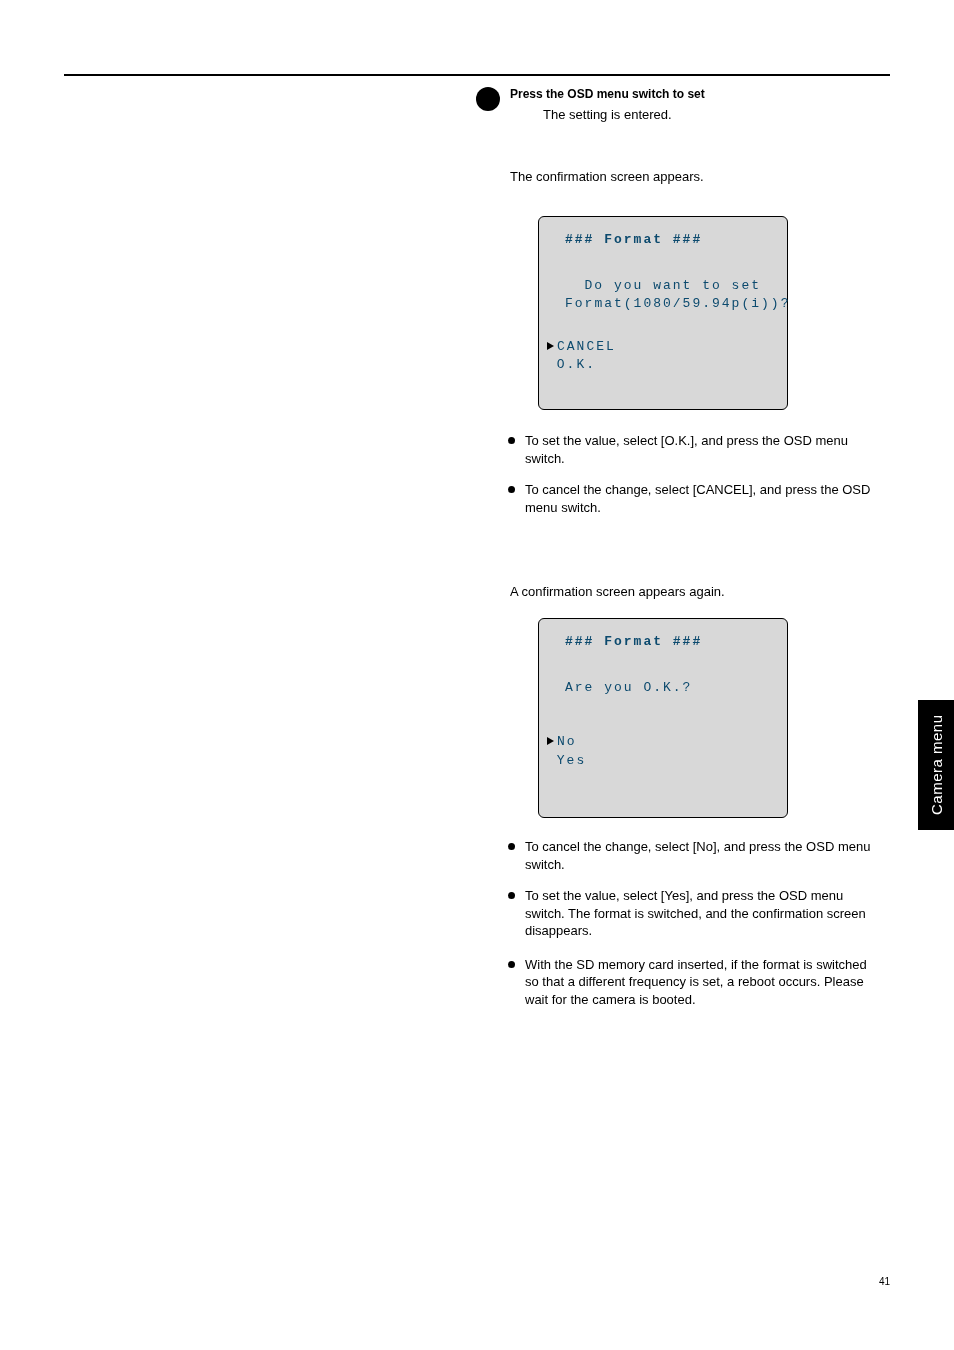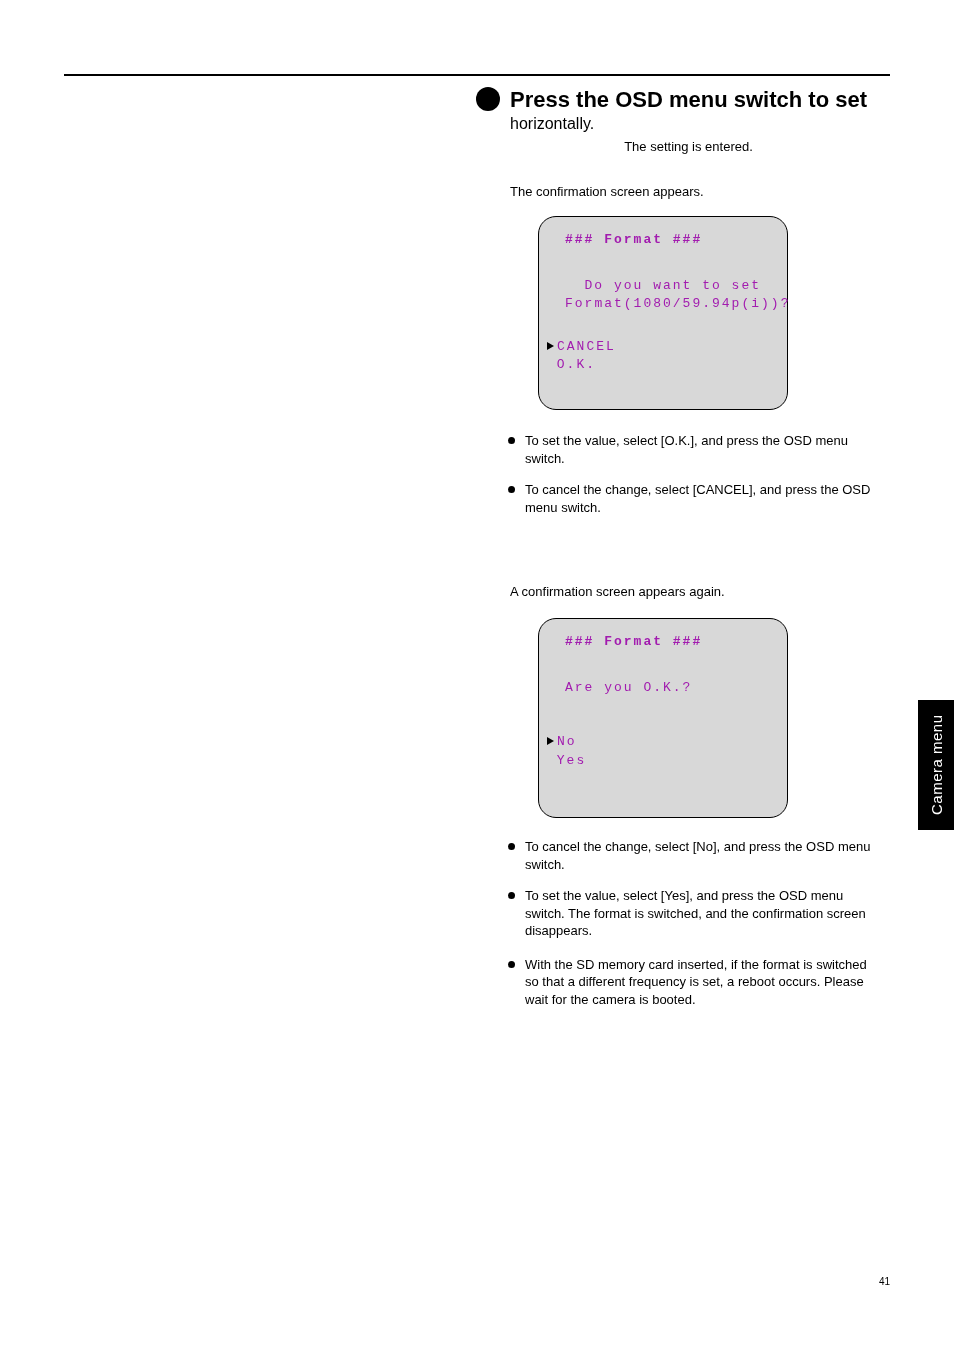--- a/index.html
+++ b/index.html
@@ -56,39 +56,39 @@
       border-radius: 50%;
     }
     .step3 {
       position: absolute;
       left: 476px;
       top: 87px;
       display: flex;
       align-items: flex-start;
       gap: 10px;
     }
-    .step3 .text .line1 { font-size: 22px; font-weight: bold; }
+    .step3 .text .line1 { font-size: 12px; font-weight: bold; }
     .step3 .text .line2 { font-size: 16px; margin-top: 2px; }
     .step3 .text .line3 { font-size: 13px; margin-top: 6px; text-align: center; }
     .confirm-text {
       position: absolute;
       left: 510px;
-      top: 183px;
+      top: 168px;
       font-size: 13px;
       line-height: 1.35;
     }
     .lcd {
       position: absolute;
       background: #d8d8d8;
       border: 1px solid #000;
-      border-radius: 18px;
+      border-radius: 6px;
       padding: 14px 26px 18px 26px;
       font-family: "Courier New", monospace;
       font-size: 13px;
-      color: #a21caf;
+      color: #0c4a6e;
       letter-spacing: 2px;
       line-height: 1.4;
     }
     .lcd .row { white-space: pre; }
     .lcd .title-row { text-align: left; font-weight: bold; }
     .lcd .cursor { display: inline-block; width: 0; height: 0; border-top: 4px solid transparent; border-bottom: 4px solid transparent; border-left: 7px solid #000; margin-right: 3px; transform: translateY(0px); }
     .lcd1 { left: 538px; top: 216px; width: 250px; height: 194px; }
     .lcd1 .body { margin-top: 28px; text-align: right; }
     .lcd1 .opts { margin-top: 24px; position: relative; left: -18px; }
     .lcd2 { left: 538px; top: 618px; width: 250px; height: 200px; }
@@ -131,21 +131,20 @@
 <div class="page">
 
   <div class="rule"></div>
 
   <div class="side-tab">Camera menu</div>
 
   <div class="step3">
     <span class="step-circle"></span>
     <div class="text">
       <div class="line1">Press the OSD menu switch to set</div>
-      <div class="line2">horizontally.</div>
       <div class="line3">The setting is entered.</div>
     </div>
   </div>
 
   <div class="confirm-text">The confirmation screen appears.</div>
 
   <div class="lcd lcd1">
     <div class="row title-row">### Format ###</div>
     <div class="body">
       <div class="row">Do you want to set</div>

